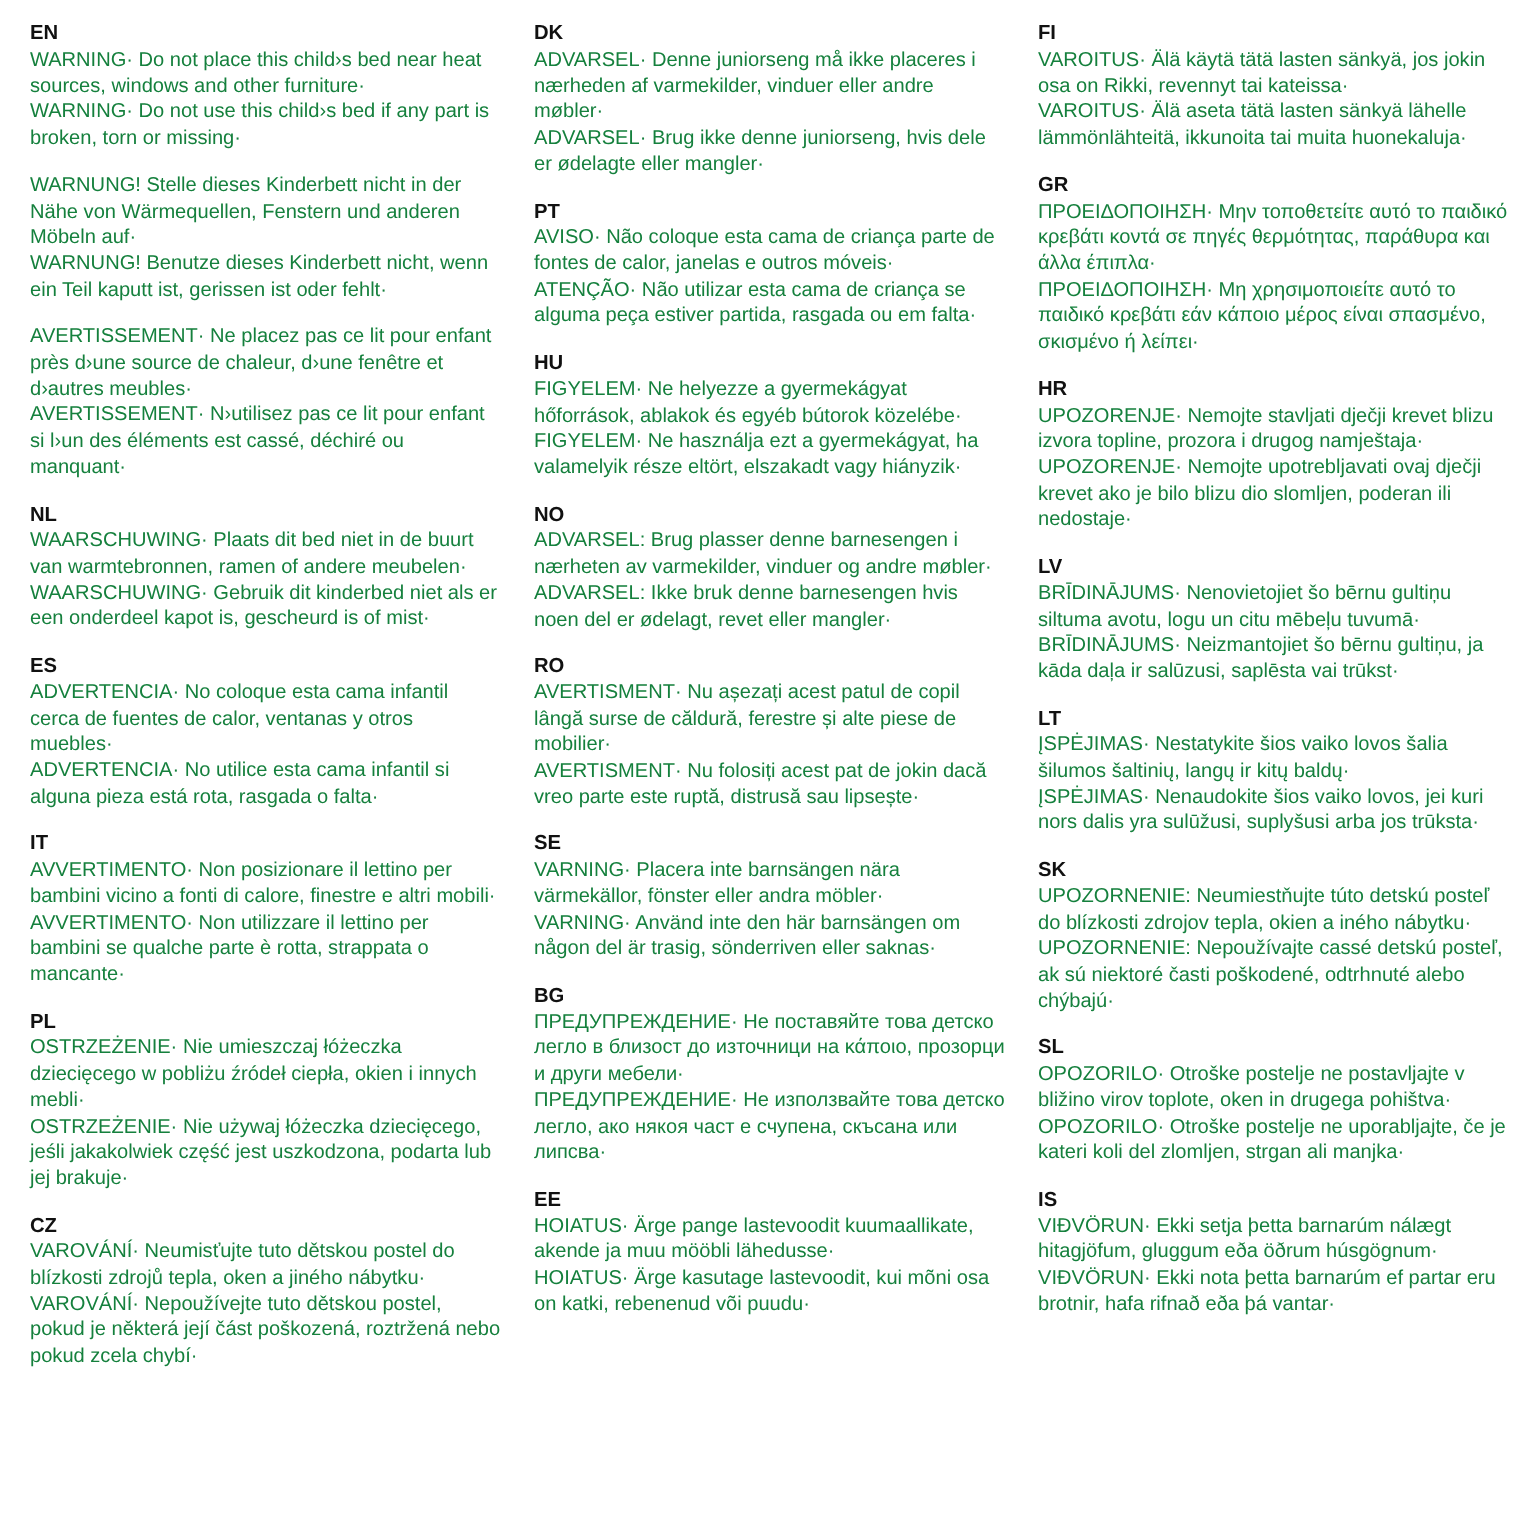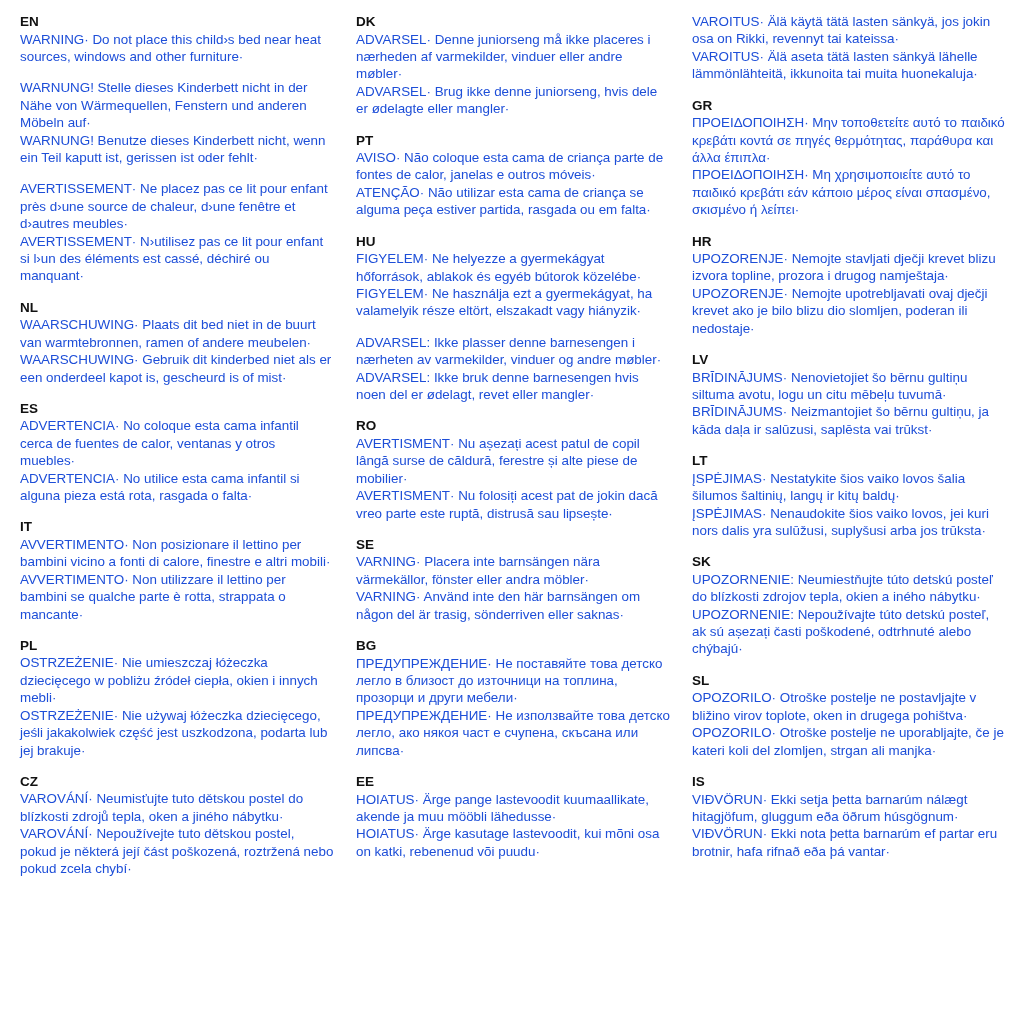--- a/index.html
+++ b/index.html
@@ -27,32 +27,33 @@
   .block { margin-bottom: 14px; }
   .code {
     font-size: 13.5px;
     font-weight: 700;
     line-height: 17.5px;
     color: #111111;
   }
   .line {
     font-size: 13.4px;
     line-height: 17.4px;
-    color: #1d4ed8;
+    color: #15803d;
   }
 </style>
 </head>
 <body>
 
 <div class="page">
 
   <div class="col">
     <section class="block">
       <h2 class="code">EN</h2>
       <p class="line">WARNING· Do not place this child›s bed near heat sources, windows and other furniture·</p>
+      <p class="line">WARNING· Do not use this child›s bed if any part is broken, torn or missing·</p>
     </section>
     <section class="block">
       <p class="line">WARNUNG! Stelle dieses Kinderbett nicht in der Nähe von Wärmequellen, Fenstern und anderen Möbeln auf·</p>
       <p class="line">WARNUNG! Benutze dieses Kinderbett nicht, wenn ein Teil kaputt ist, gerissen ist oder fehlt·</p>
     </section>
     <section class="block">
       <p class="line">AVERTISSEMENT· Ne placez pas ce lit pour enfant près d›une source de chaleur, d›une fenêtre et d›autres meubles·</p>
       <p class="line">AVERTISSEMENT· N›utilisez pas ce lit pour enfant si l›un des éléments est cassé, déchiré ou manquant·</p>
     </section>
     <section class="block">
@@ -92,47 +93,49 @@
       <h2 class="code">PT</h2>
       <p class="line">AVISO· Não coloque esta cama de criança parte de fontes de calor, janelas e outros móveis·</p>
       <p class="line">ATENÇÃO· Não utilizar esta cama de criança se alguma peça estiver partida, rasgada ou em falta·</p>
     </section>
     <section class="block">
       <h2 class="code">HU</h2>
       <p class="line">FIGYELEM· Ne helyezze a gyermekágyat hőforrások, ablakok és egyéb bútorok közelébe·</p>
       <p class="line">FIGYELEM· Ne használja ezt a gyermekágyat, ha valamelyik része eltört, elszakadt vagy hiányzik·</p>
     </section>
     <section class="block">
-      <p class="line">ADVARSEL: Ikke plasser denne barnesengen i nærheten av varmekilder, vinduer og andre møbler·</p>
+      <h2 class="code">NO</h2>
+      <p class="line">ADVARSEL: Brug plasser denne barnesengen i nærheten av varmekilder, vinduer og andre møbler·</p>
       <p class="line">ADVARSEL: Ikke bruk denne barnesengen hvis noen del er ødelagt, revet eller mangler·</p>
     </section>
     <section class="block">
       <h2 class="code">RO</h2>
       <p class="line">AVERTISMENT· Nu așezați acest patul de copil lângă surse de căldură, ferestre și alte piese de mobilier·</p>
       <p class="line">AVERTISMENT· Nu folosiți acest pat de jokin dacă vreo parte este ruptă, distrusă sau lipsește·</p>
     </section>
     <section class="block">
       <h2 class="code">SE</h2>
       <p class="line">VARNING· Placera inte barnsängen nära värmekällor, fönster eller andra möbler·</p>
       <p class="line">VARNING· Använd inte den här barnsängen om någon del är trasig, sönderriven eller saknas·</p>
     </section>
     <section class="block">
       <h2 class="code">BG</h2>
-      <p class="line">ПРЕДУПРЕЖДЕНИЕ· Не поставяйте това детско легло в близост до източници на топлина, прозорци и други мебели·</p>
+      <p class="line">ПРЕДУПРЕЖДЕНИЕ· Не поставяйте това детско легло в близост до източници на κάποιο, прозорци и други мебели·</p>
       <p class="line">ПРЕДУПРЕЖДЕНИЕ· Не използвайте това детско легло, ако някоя част е счупена, скъсана или липсва·</p>
     </section>
     <section class="block">
       <h2 class="code">EE</h2>
       <p class="line">HOIATUS· Ärge pange lastevoodit kuumaallikate, akende ja muu mööbli lähedusse·</p>
       <p class="line">HOIATUS· Ärge kasutage lastevoodit, kui mõni osa on katki, rebenenud või puudu·</p>
     </section>
   </div>
 
   <div class="col">
     <section class="block">
+      <h2 class="code">FI</h2>
       <p class="line">VAROITUS· Älä käytä tätä lasten sänkyä, jos jokin osa on Rikki, revennyt tai kateissa·</p>
       <p class="line">VAROITUS· Älä aseta tätä lasten sänkyä lähelle lämmönlähteitä, ikkunoita tai muita huonekaluja·</p>
     </section>
     <section class="block">
       <h2 class="code">GR</h2>
       <p class="line">ΠΡΟΕΙΔΟΠΟΙΗΣΗ· Μην τοποθετείτε αυτό το παιδικό κρεβάτι κοντά σε πηγές θερμότητας, παράθυρα και άλλα έπιπλα·</p>
       <p class="line">ΠΡΟΕΙΔΟΠΟΙΗΣΗ· Μη χρησιμοποιείτε αυτό το παιδικό κρεβάτι εάν κάποιο μέρος είναι σπασμένο, σκισμένο ή λείπει·</p>
     </section>
     <section class="block">
       <h2 class="code">HR</h2>
@@ -145,21 +148,21 @@
       <p class="line">BRĪDINĀJUMS· Neizmantojiet šo bērnu gultiņu, ja kāda daļa ir salūzusi, saplēsta vai trūkst·</p>
     </section>
     <section class="block">
       <h2 class="code">LT</h2>
       <p class="line">ĮSPĖJIMAS· Nestatykite šios vaiko lovos šalia šilumos šaltinių, langų ir kitų baldų·</p>
       <p class="line">ĮSPĖJIMAS· Nenaudokite šios vaiko lovos, jei kuri nors dalis yra sulūžusi, suplyšusi arba jos trūksta·</p>
     </section>
     <section class="block">
       <h2 class="code">SK</h2>
       <p class="line">UPOZORNENIE: Neumiestňujte túto detskú posteľ do blízkosti zdrojov tepla, okien a iného nábytku·</p>
-      <p class="line">UPOZORNENIE: Nepoužívajte túto detskú posteľ, ak sú așezați časti poškodené, odtrhnuté alebo chýbajú·</p>
+      <p class="line">UPOZORNENIE: Nepoužívajte cassé detskú posteľ, ak sú niektoré časti poškodené, odtrhnuté alebo chýbajú·</p>
     </section>
     <section class="block">
       <h2 class="code">SL</h2>
       <p class="line">OPOZORILO· Otroške postelje ne postavljajte v bližino virov toplote, oken in drugega pohištva·</p>
       <p class="line">OPOZORILO· Otroške postelje ne uporabljajte, če je kateri koli del zlomljen, strgan ali manjka·</p>
     </section>
     <section class="block">
       <h2 class="code">IS</h2>
       <p class="line">VIÐVÖRUN· Ekki setja þetta barnarúm nálægt hitagjöfum, gluggum eða öðrum húsgögnum·</p>
       <p class="line">VIÐVÖRUN· Ekki nota þetta barnarúm ef partar eru brotnir, hafa rifnað eða þá vantar·</p>

